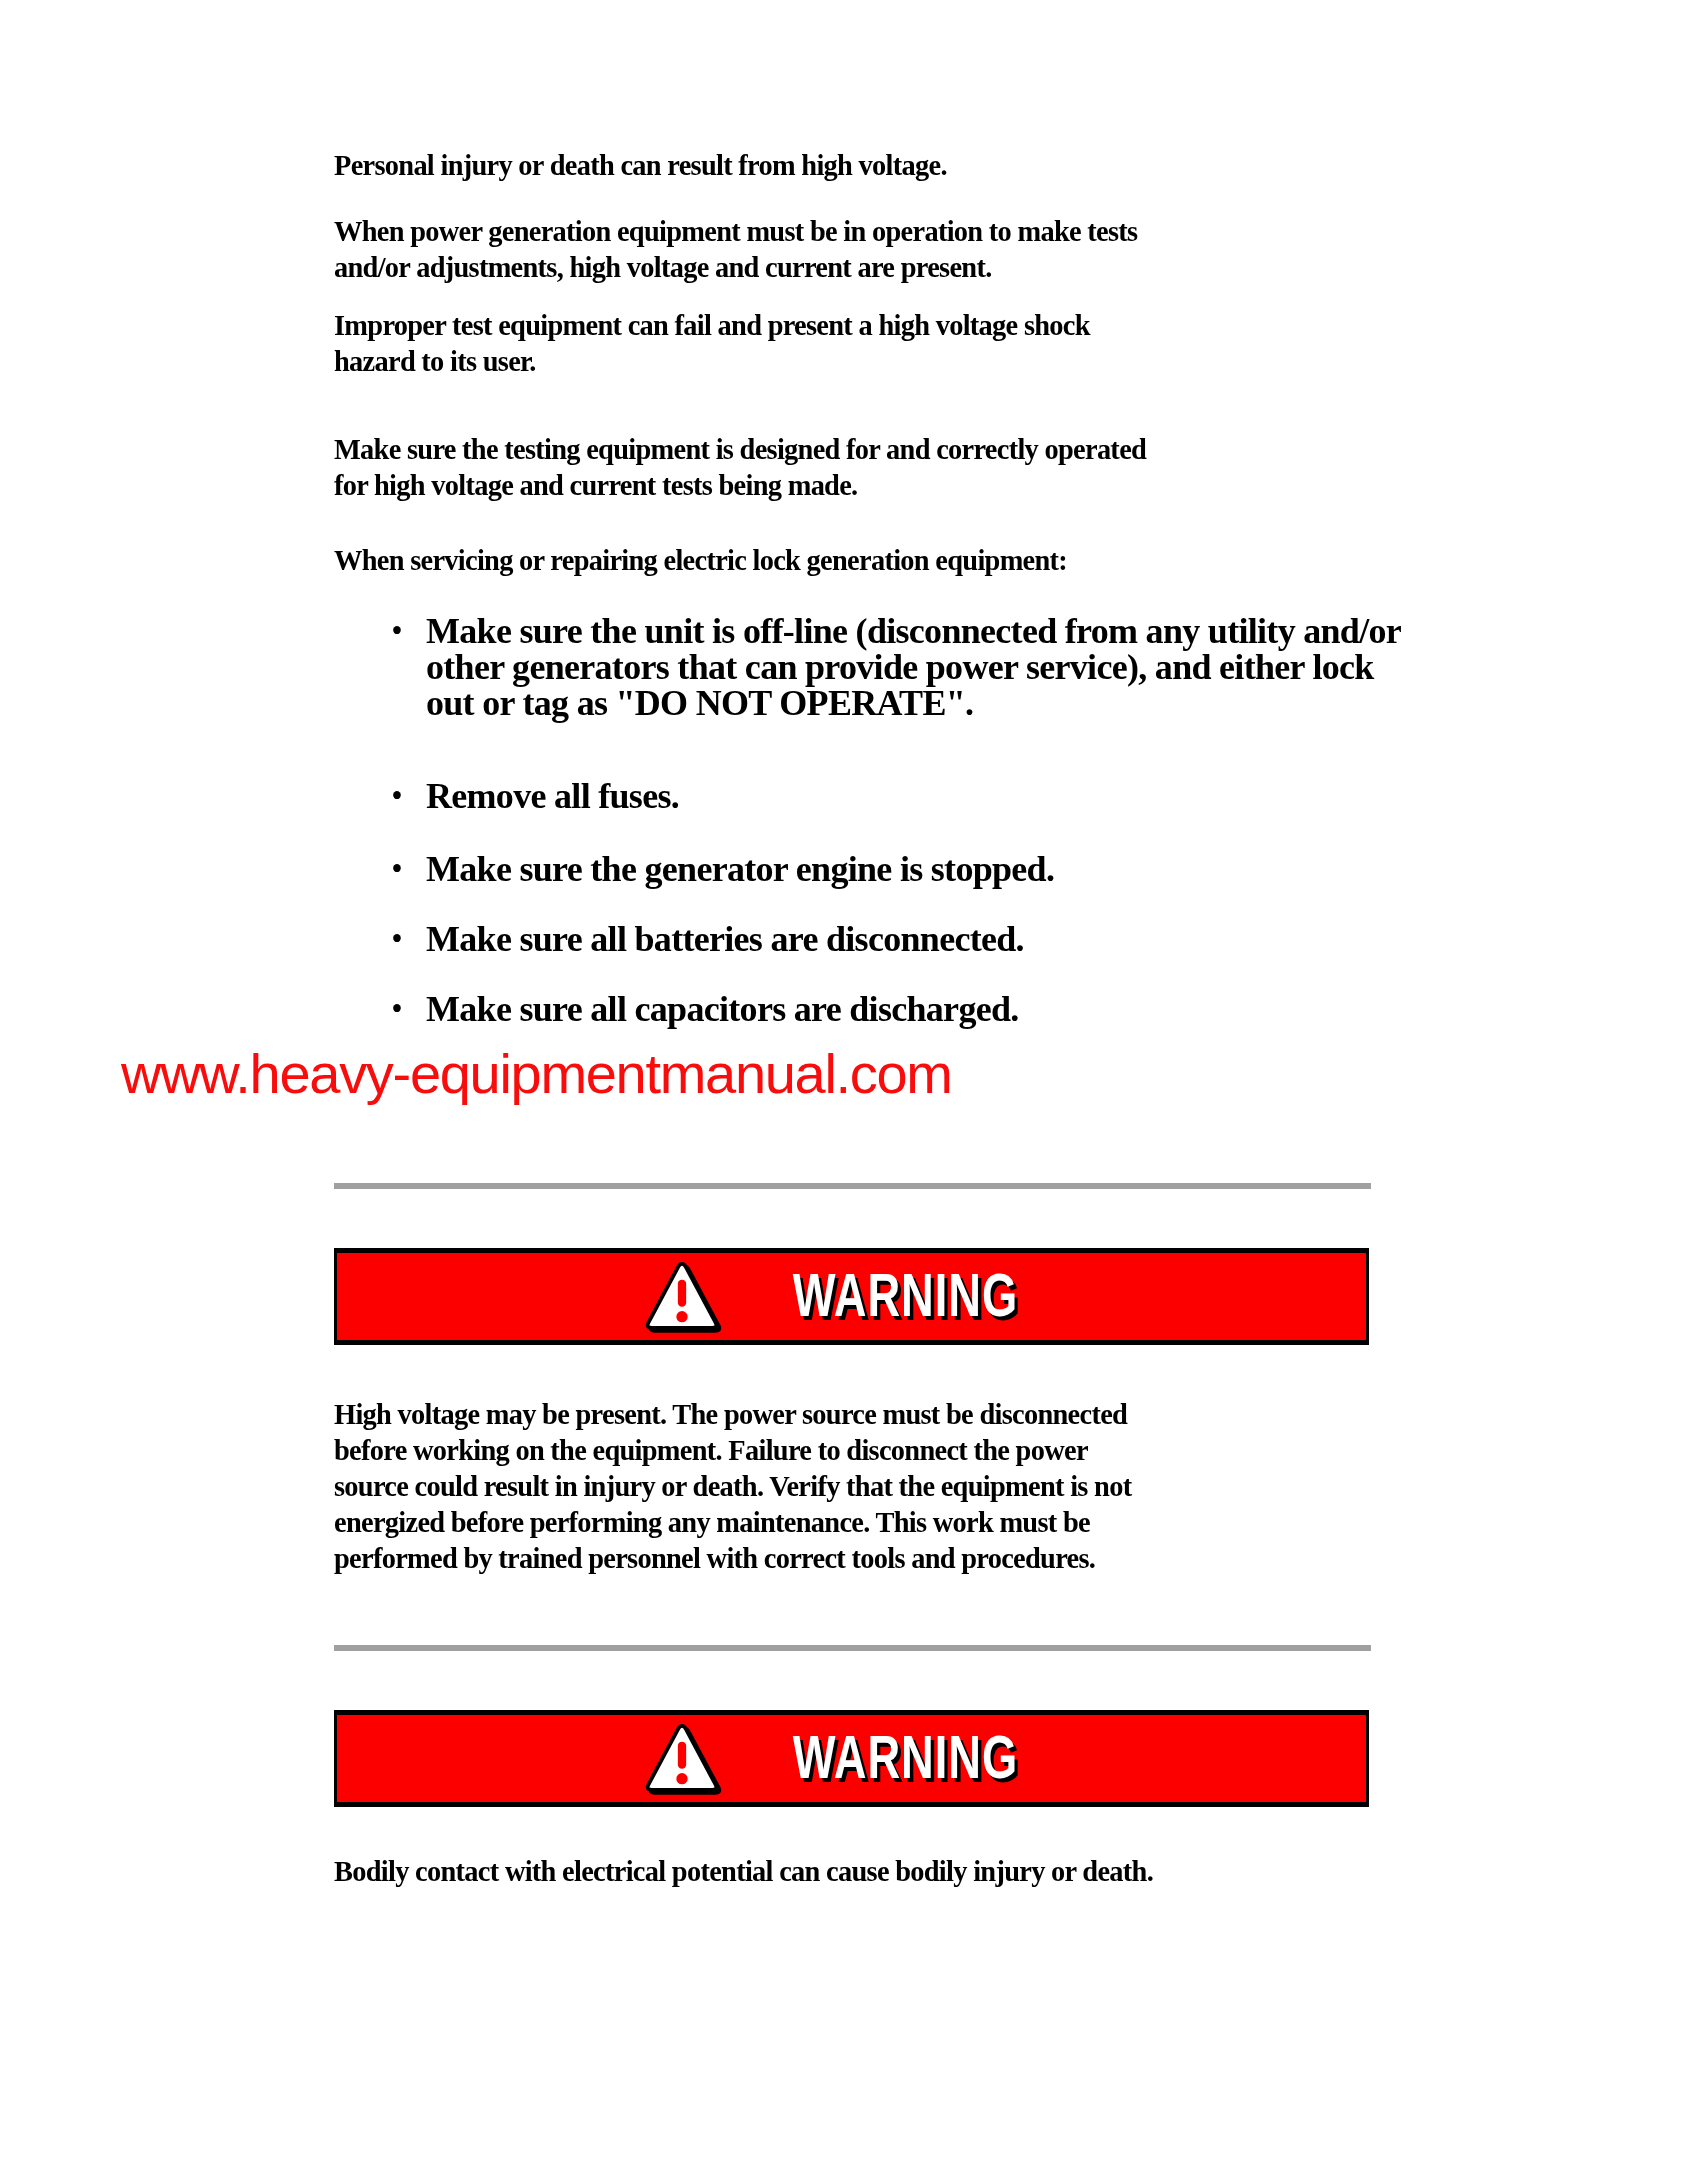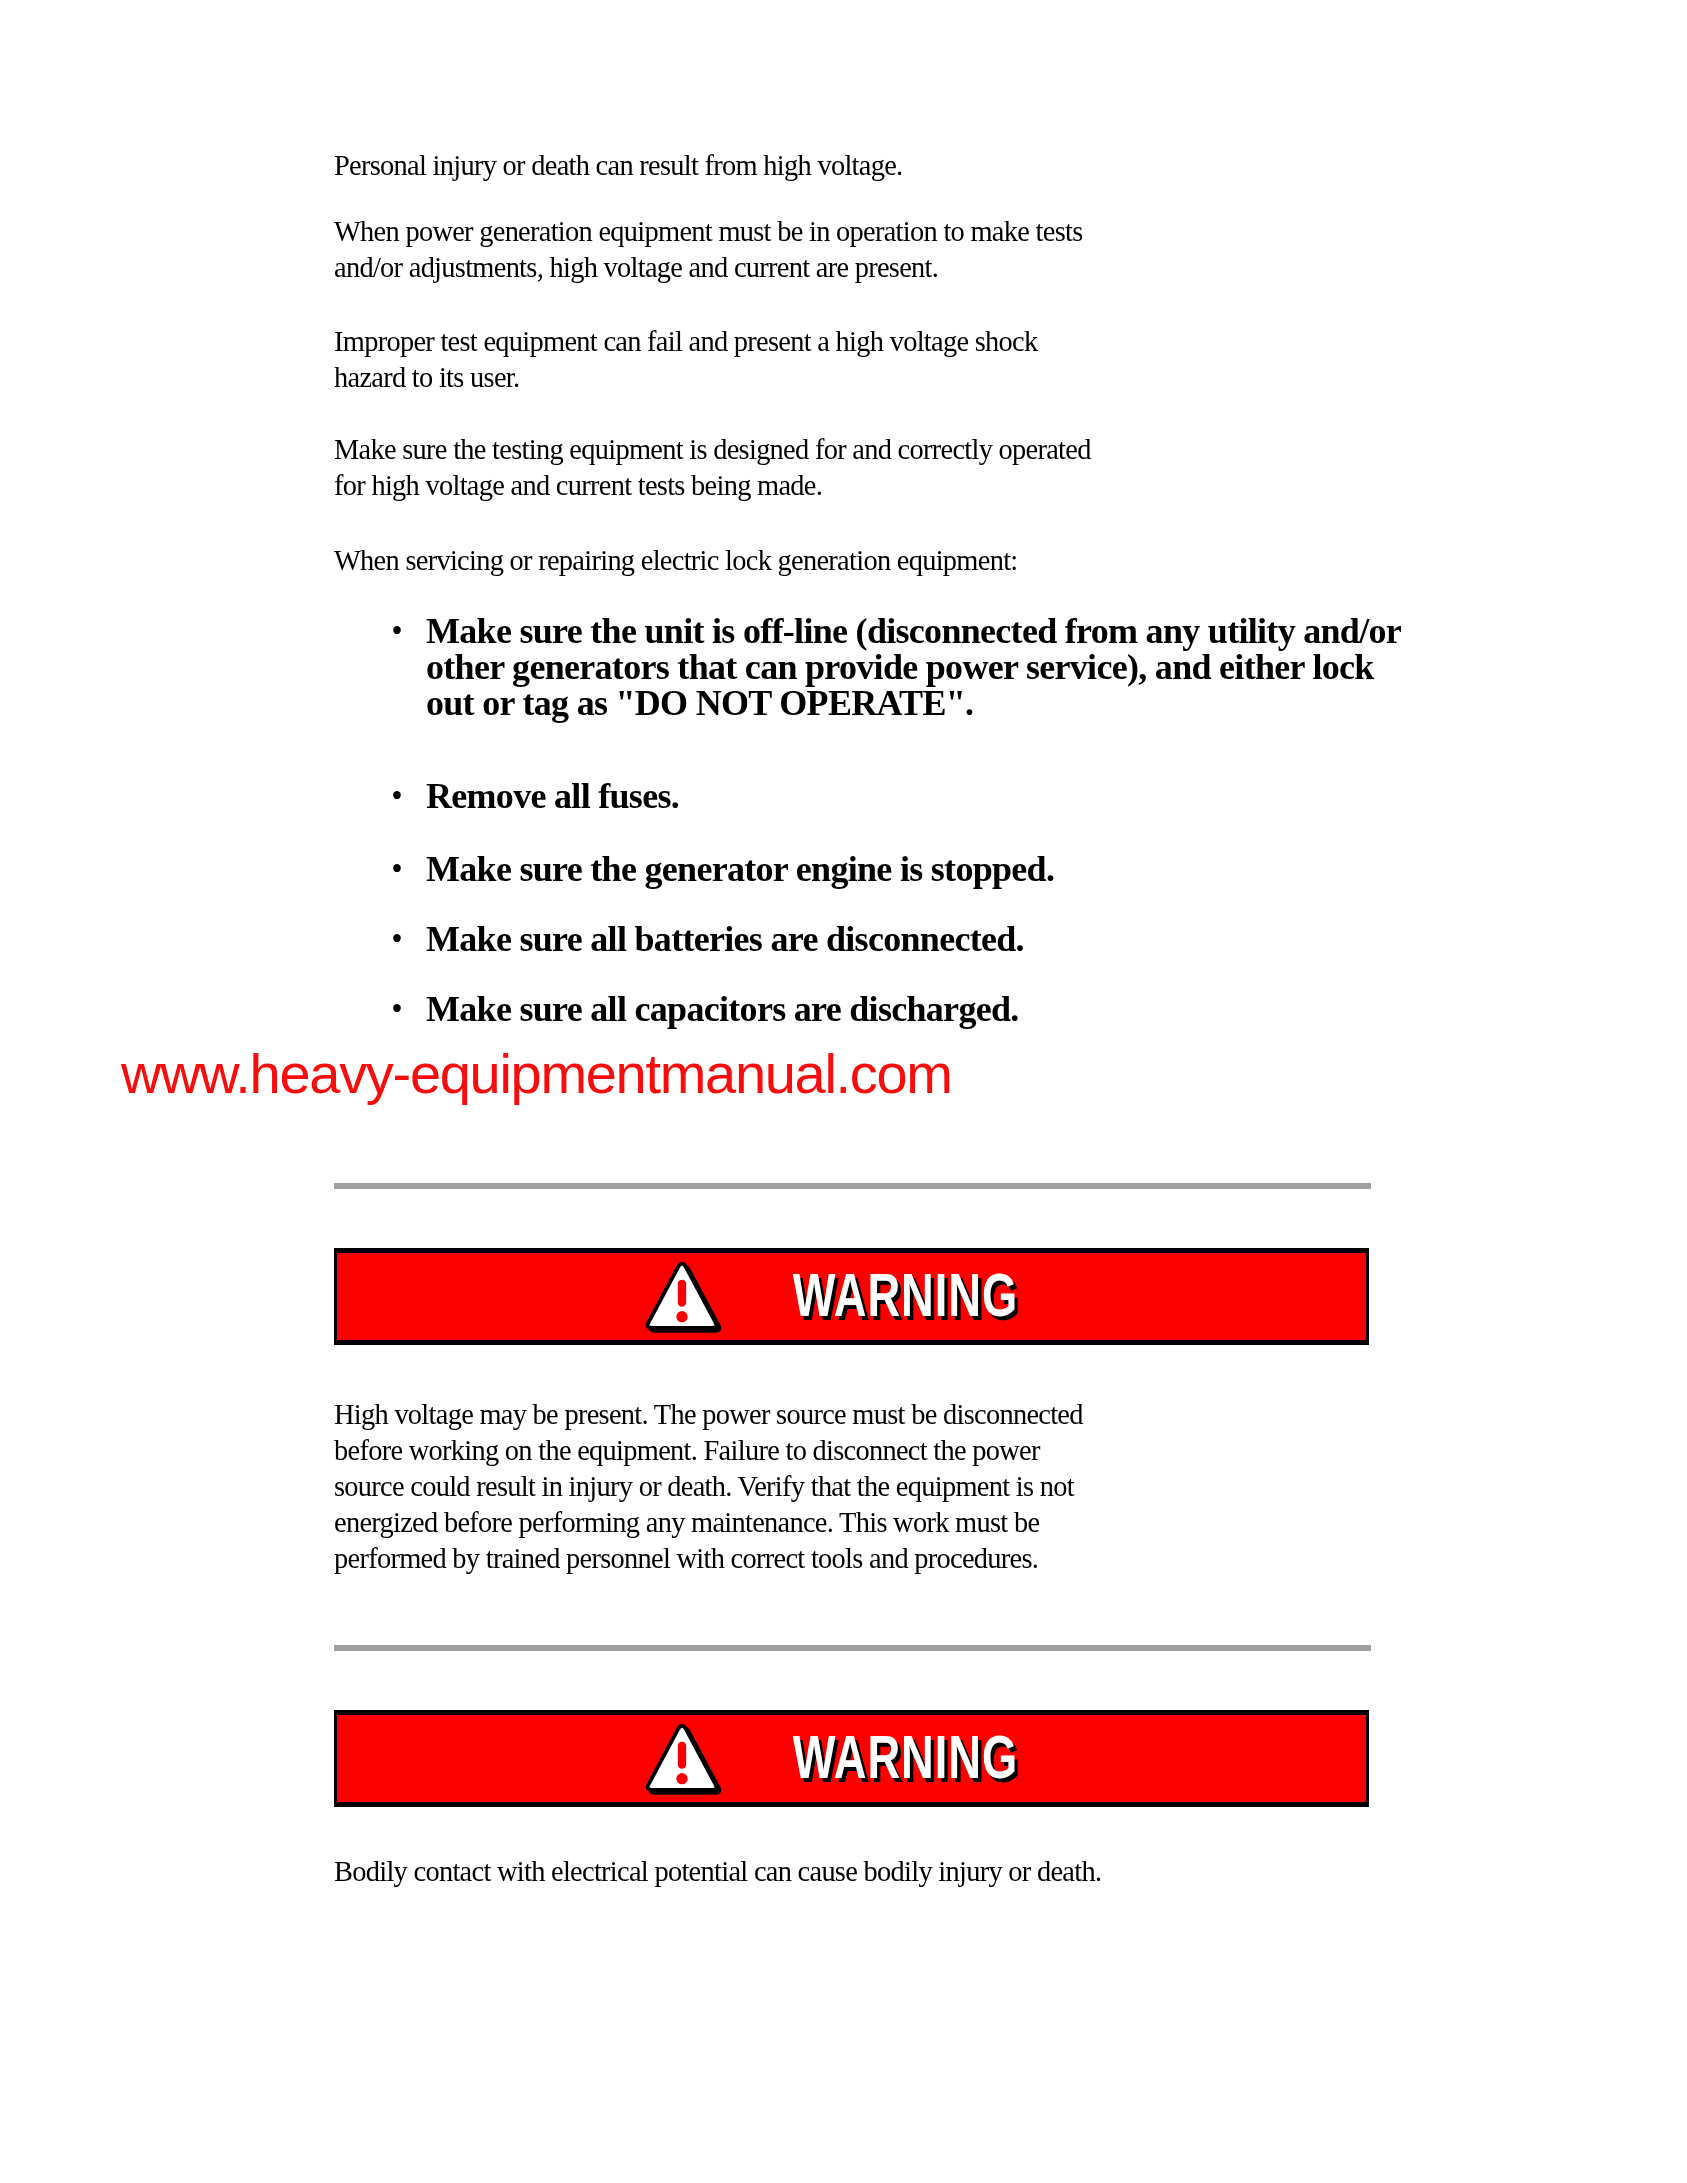--- a/index.html
+++ b/index.html
@@ -15,21 +15,21 @@
     width:1687px;
     height:2183px;
     background:#ffffff;
     overflow:hidden;
     font-family:"Liberation Serif", serif;
   }
   .abs{position:absolute;}
   .body-text{
     left:334px;
     width:1092px;
-    font-weight:normal;
+    font-weight:bold;
     font-size:28.4px;
     line-height:36px;
     letter-spacing:-0.7px;
     color:var(--text-black);
     white-space:pre-line;
     margin:0;
   }
   .li{
     left:334px;
     width:1092px;
@@ -101,21 +101,21 @@
   }
 </style>
 </head>
 <body>
 
 <div class="page">
 
   <p class="abs body-text" style="top:148px">Personal injury or death can result from high voltage.</p>
   <p class="abs body-text" style="top:214px">When power generation equipment must be in operation to make tests
 and/or adjustments, high voltage and current are present.</p>
-  <p class="abs body-text" style="top:324px">Improper test equipment can fail and present a high voltage shock
+  <p class="abs body-text" style="top:308px">Improper test equipment can fail and present a high voltage shock
 hazard to its user.</p>
   <p class="abs body-text" style="top:432px">Make sure the testing equipment is designed for and correctly operated
 for high voltage and current tests being made.</p>
   <p class="abs body-text" style="top:543px">When servicing or repairing electric lock generation equipment:</p>
 
   <div class="abs li" style="top:613px">
     <span class="marker">•</span>
     <span class="li-text">Make sure the unit is off-line (disconnected from any utility and/or
 other generators that can provide power service), and either lock
 out or tag as "DO NOT OPERATE".</span>

